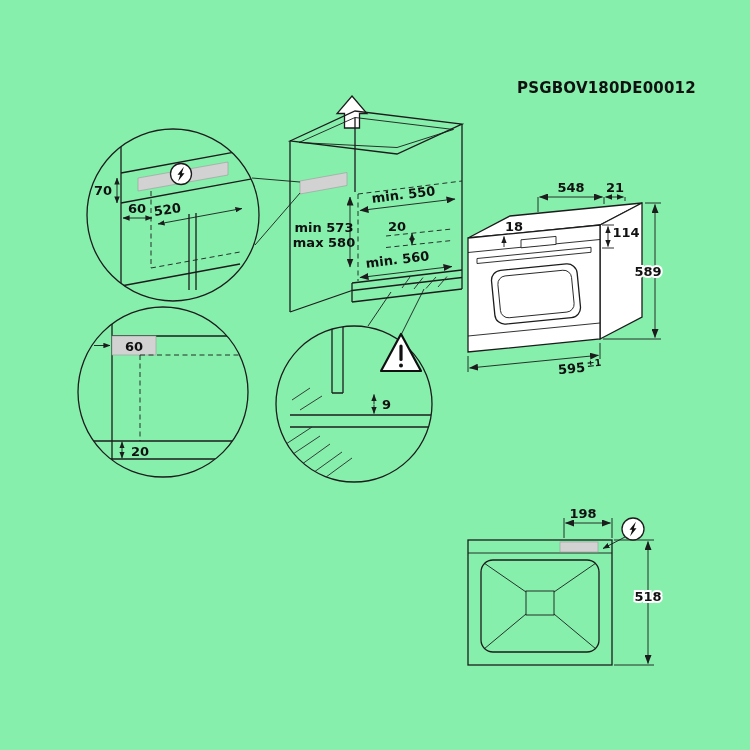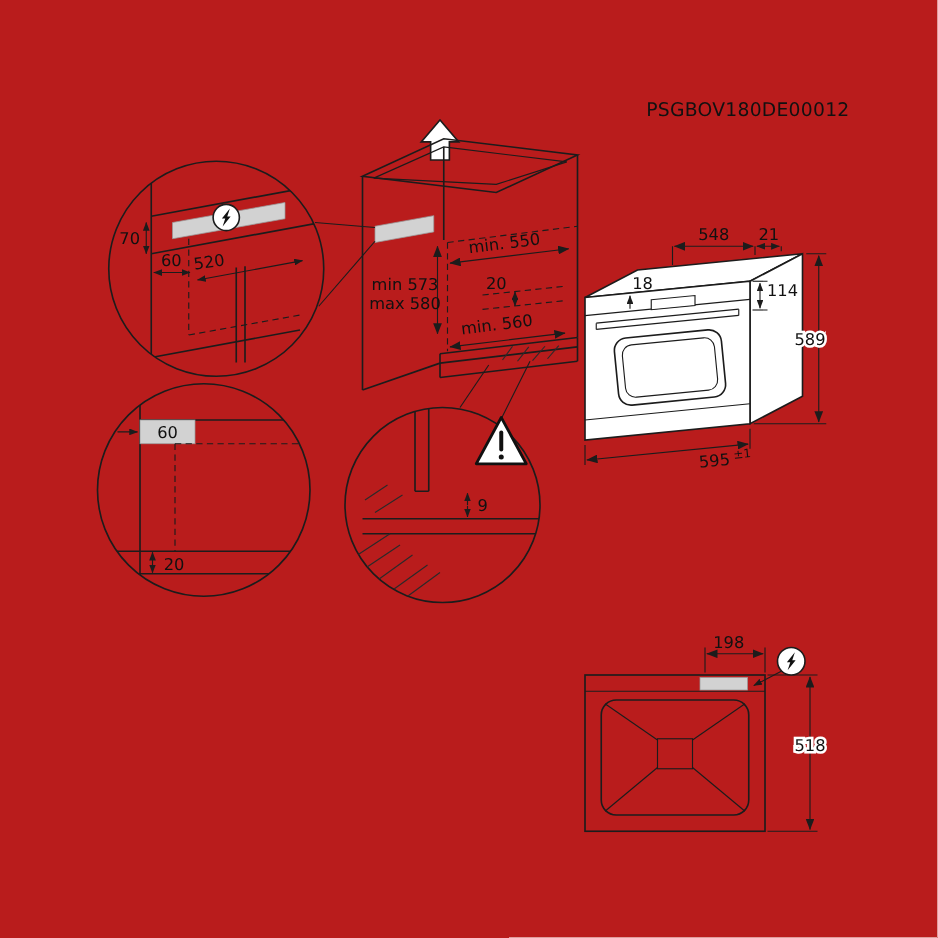--- a/index.html
+++ b/index.html
@@ -1,16 +1,16 @@
 <!DOCTYPE html>
 <html><head>
 <meta charset="utf-8">
 <style>
   html,body{margin:0;padding:0;background:#ffffff;}
-  .canvas{width:750px;height:750px;position:relative;background:#b91c1c;overflow:hidden;}
+  .canvas{width:750px;height:750px;position:relative;background:#86efac;overflow:hidden;font-weight:bold;}
   svg{display:block;}
   .ln{stroke:#1c1c1c;stroke-width:1.3;fill:none;}
   .lnthin{stroke:#1c1c1c;stroke-width:0.9;fill:none;}
   .dash{stroke:#1c1c1c;stroke-width:0.9;fill:none;stroke-dasharray:5 3.5;}
   .dimln{stroke:#1c1c1c;stroke-width:0.9;fill:none;}
   .grain{stroke:#2a2a2a;stroke-width:0.9;fill:none;}
   .shade{fill:#d2d2d2;stroke:#9a9a9a;stroke-width:0.6;}
   .whitefill{fill:#ffffff;}
   text{font-family:"DejaVu Sans", sans-serif;font-size:13px;fill:#111;}
   .code-text{font-size:15px;letter-spacing:0.2px;}

